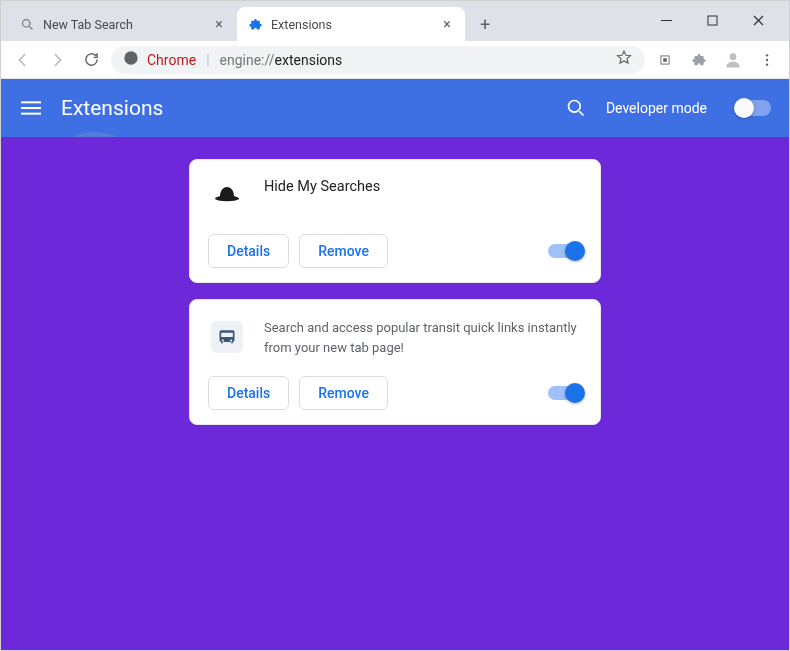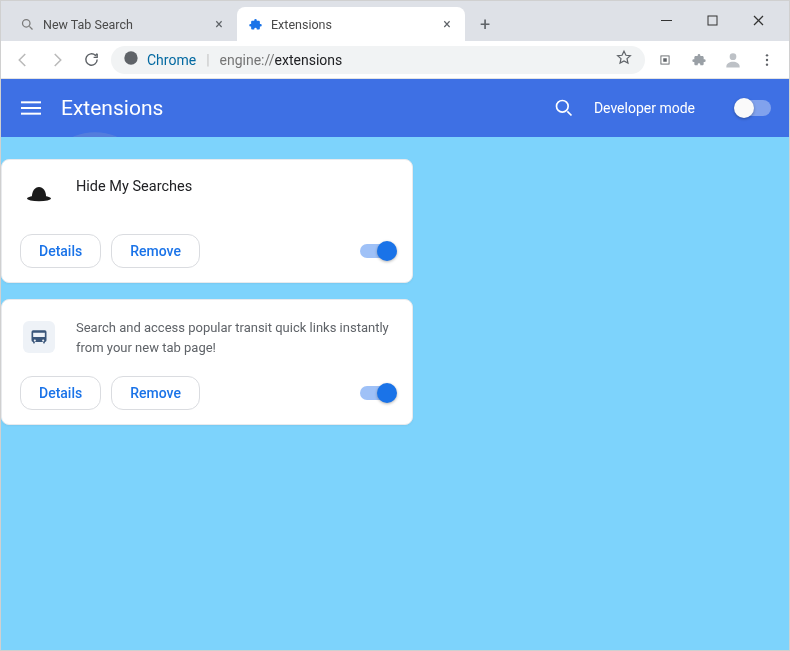--- a/index.html
+++ b/index.html
@@ -21,47 +21,47 @@
     .newtab { width:28px; height:28px; display:flex; align-items:center; justify-content:center; color:#5f6368; font-size:18px; cursor:pointer; margin-left:6px; margin-bottom:3px;}
     .wincontrols { margin-left:auto; display:flex; gap:0; margin-bottom:6px;}
     .wincontrols div { width:46px; height:30px; display:flex; align-items:center; justify-content:center; color:#333; cursor:pointer;}
     .wincontrols svg { width:11px; height:11px; }
 
     
     .addrrow { height:38px; background:#fff; display:flex; align-items:center; padding:0 8px; gap:6px; border-bottom:1px solid #e3e3e3;}
     .navbtn { width:28px; height:28px; display:flex; align-items:center; justify-content:center; color:#5f6368; cursor:pointer; border-radius:50%; }
     .navbtn.disabled { color:#b9b9b9; }
     .addrbar { flex:1; height:28px; background:#f1f3f4; border-radius:14px; display:flex; align-items:center; padding:0 12px; font-size:14px; color:#5f6368; gap:8px;}
-    .addrbar .host { color:#0369a1;text-align:center; }
+    .addrbar .host { color:#b91c1c;text-align:center; }
     .addrbar .sep { color:#c4c4c4; padding:0 2px;}
     .addrbar .path1 { color:#757575;}
     .addrbar .path2 { color:#202124;}
     .addrbar .star { margin-left:auto; color:#5f6368;}
     .ricon { width:28px; height:28px; display:flex; align-items:center; justify-content:center; color:#5f6368; cursor:pointer;}
 
     
     .bluehdr { height:58px; background:#3e70e4; color:#fff; display:flex; align-items:center; padding:0 18px; gap:18px; font-size:14px;}
     .bluehdr .ham { width:24px; height:24px; display:flex; align-items:center; justify-content:center; cursor:pointer;}
     .bluehdr .title { font-size:21px; font-weight:400; flex:1;}
     .bluehdr .search { width:24px; height:24px; display:flex; align-items:center; justify-content:center; cursor:pointer;}
-    .bluehdr .dev { font-size:14px; margin-right:22px;}
+    .bluehdr .dev { font-size:14px; margin-right:10px;}
     .bluehdr .toggle { width:36px; height:16px; background:rgba(255,255,255,.35); border-radius:8px; position:relative; cursor:pointer;}
     .bluehdr .toggle::after { content:""; position:absolute; left:-1px; top:-2px; width:20px; height:20px; border-radius:50%; background:#fafafa; box-shadow:0 1px 3px rgba(0,0,0,.3);}
 
     
-    .content { position:absolute; top:136px; left:0; right:0; bottom:0; background:#7dd3fc; padding:22px 0; display:flex; flex-direction:column; align-items:flex-start; gap:16px;}
+    .content { position:absolute; top:136px; left:0; right:0; bottom:0; background:#6d28d9; padding:22px 0; display:flex; flex-direction:column; align-items:center; gap:16px;}
     .card { width:412px; background:#fff; border:1px solid #e8eaed; border-radius:8px; padding:18px 18px 14px 18px; box-shadow:0 1px 2px rgba(60,64,67,.06);}
     .card .row1 { display:flex; gap:18px; }
     .card .iconwrap { width:38px; height:38px; display:flex; align-items:center; justify-content:center;}
     .card .iconbox { width:32px; height:32px; border-radius:6px; background:#eef2f7; display:flex; align-items:center; justify-content:center; color:#3a567a;}
     .card .txtcol { flex:1; }
     .card .name { font-size:14.5px; color:#202124; margin-bottom:6px; font-weight:400;}
     .card .desc { font-size:13px; color:#5f6368; line-height:1.55;}
     .card .row2 { display:flex; align-items:center; margin-top:18px; gap:10px;}
-    .obtn { height:34px; padding:0 18px; border:1px solid #dadce0; border-radius:12px; background:#fff; color:#1a73e8; font-size:14px; font-weight:500; cursor:pointer; display:flex; align-items:center;}
+    .obtn { height:34px; padding:0 18px; border:1px solid #dadce0; border-radius:6px; background:#fff; color:#1a73e8; font-size:14px; font-weight:500; cursor:pointer; display:flex; align-items:center;}
     .row2 .spacer { flex:1; }
     .switch { width:34px; height:14px; background:#9fc1f7; border-radius:7px; position:relative; cursor:pointer;}
     .switch::after { content:""; position:absolute; right:-3px; top:-3px; width:20px; height:20px; border-radius:50%; background:#1a73e8; box-shadow:0 1px 3px rgba(0,0,0,.3);}
   </style>
 </head>
 <body>
 
 <div class="wm">
   <svg viewBox="0 0 100 100">
       <g stroke="#bbb" stroke-width="6" fill="none">

